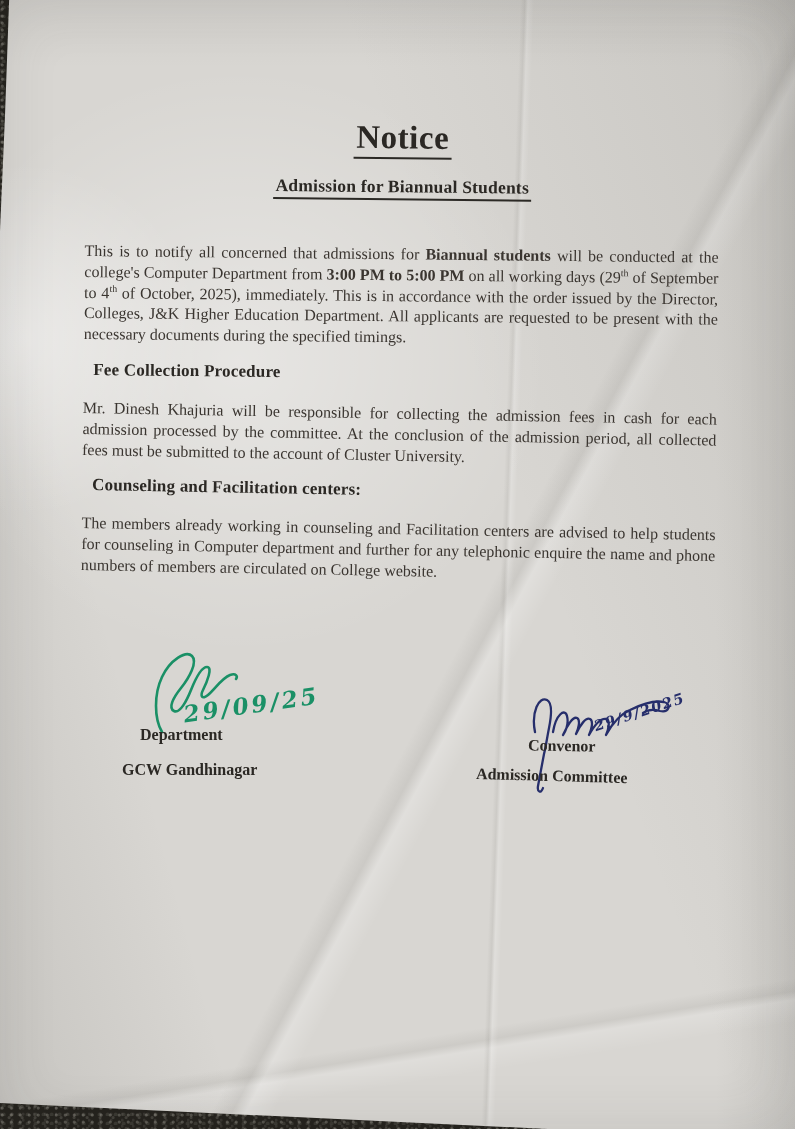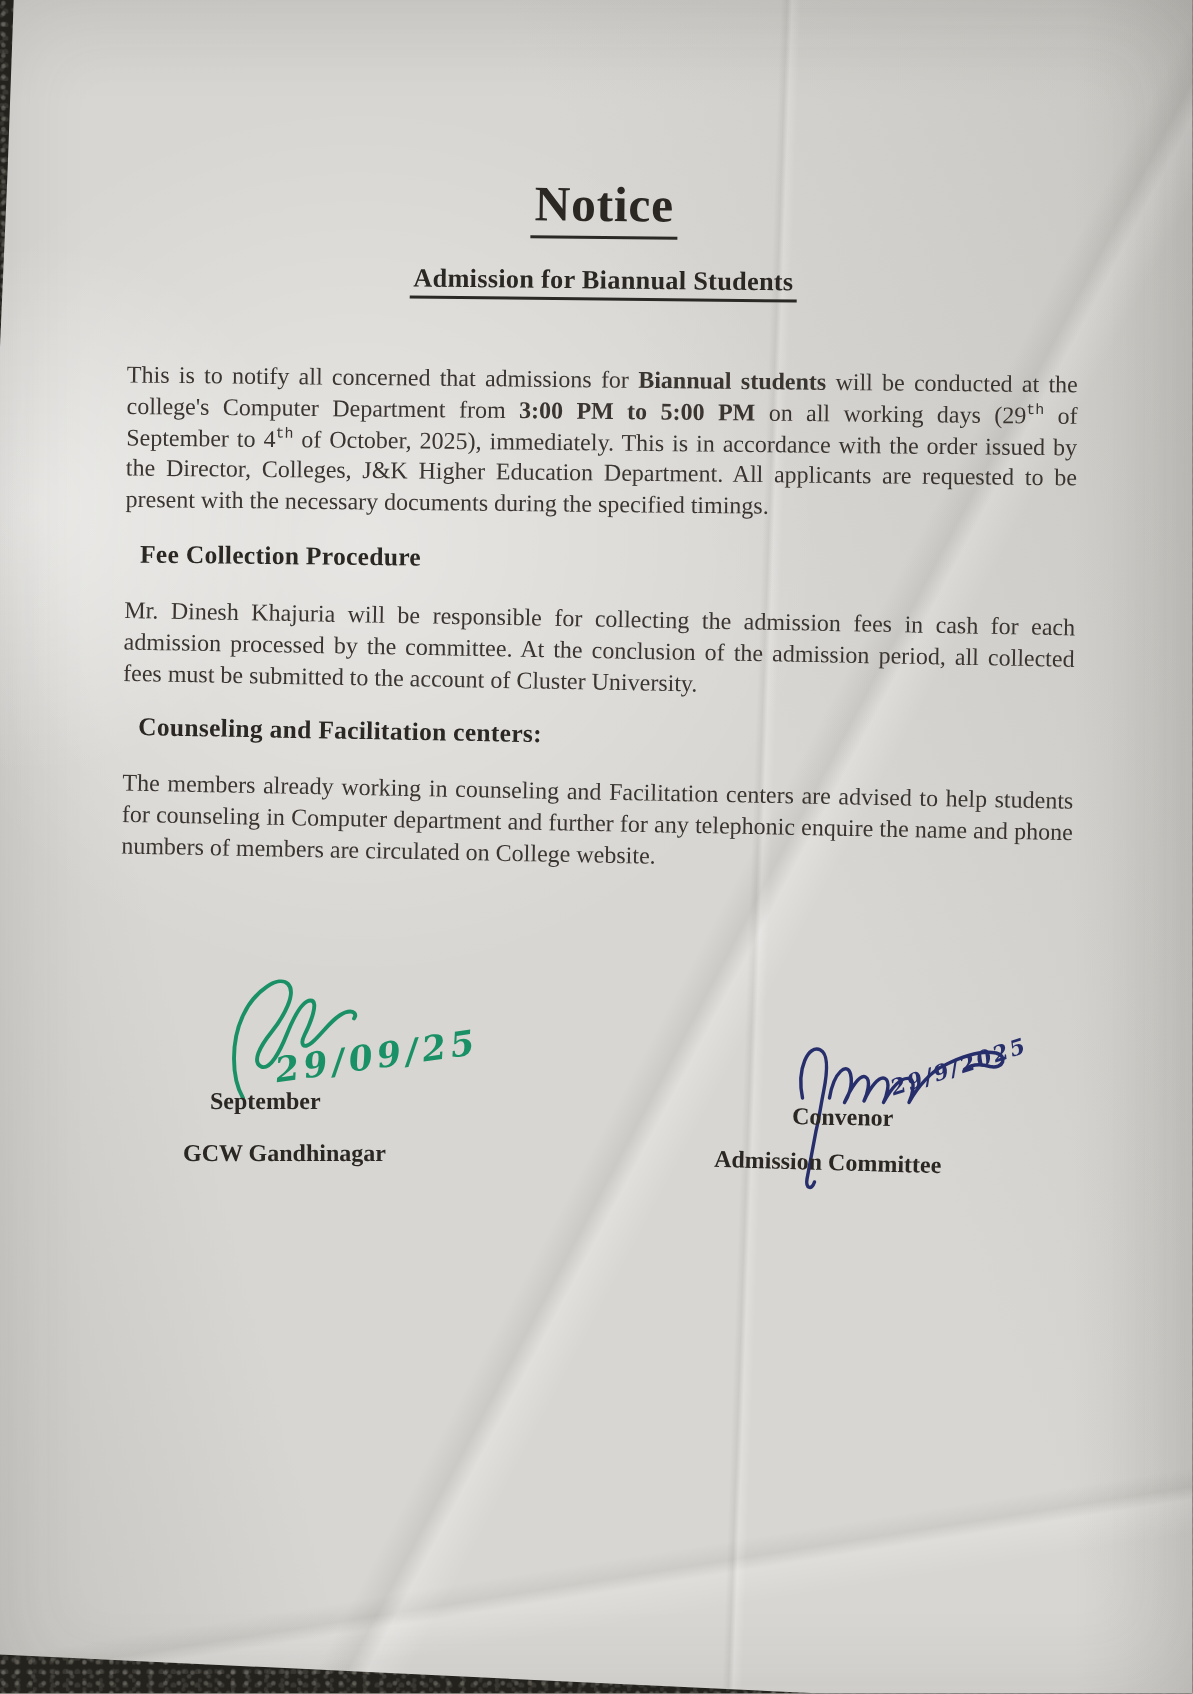--- a/index.html
+++ b/index.html
@@ -49,21 +49,21 @@
     font-size:16px;line-height:20.8px;text-align:justify;margin:0;
     color:#3a3530;
   }
   .para.p2{transform:rotate(.45deg);transform-origin:left top;}
   .para.p3{transform:rotate(.5deg);transform-origin:left top;}
   .sec-heading{
     font-size:17px;font-weight:bold;color:#2b2824;margin:15px 0 18px 10px;
     letter-spacing:.2px;
   }
   .sec-heading.h2x{transform:rotate(.4deg);transform-origin:left top;}
-  sup{font-size:.62em;line-height:0;font-family:Liberation Mono, monospace;}
+  sup{font-size:.62em;line-height:0;}
   .sig-svg{position:absolute;overflow:visible;}
   .sig-date{
     position:absolute;font-style:italic;font-weight:bold;white-space:nowrap;
     font-family:"DejaVu Serif",serif;
   }
   .sig-date.left{left:183px;top:691px;font-size:23px;letter-spacing:3px;transform:rotate(-8deg);}
   .sig-date.right{left:592px;top:703px;font-size:14.5px;letter-spacing:1.5px;transform:rotate(-18deg);}
   .sig-label{position:absolute;font-weight:bold;font-size:16px;color:#2b2824;white-space:nowrap;}
   .lbl-principal{left:140px;top:726px;}
   .lbl-gcw{left:94px;top:761px;margin-left:28px;}
@@ -89,21 +89,21 @@
     <p class="para p2">Mr. Dinesh Khajuria will be responsible for collecting the admission fees in cash for each admission processed by the committee. At the conclusion of the admission period, all collected fees must be submitted to the account of Cluster University.</p>
 
     <h3 class="sec-heading h2x">Counseling and Facilitation centers:</h3>
     <p class="para p3">The members already working in counseling and Facilitation centers are advised to help students for counseling in Computer department and further for any telephonic enquire the name and phone numbers of members are circulated on College website.</p>
   </div>
 
   <svg class="sig-svg" style="left:146px;top:648px;" width="110" height="92" viewBox="0 0 110 92">
     <path d="M16,84 C8,70 8,46 16,29 C24,12 40,2 46,8 C52,14 43,30 35,40 C27,50 22,60 28,63 C34,66 41,52 45,42 C49,32 55,19 61,19 C67,19 61,34 57,42 C54,48 56,52 62,47 C69,41 76,30 84,27 C90,25 92,28 90,31" fill="none" stroke-width="2.6" stroke-linecap="round" stroke-linejoin="round" stroke="#1a9066"></path>
   </svg>
   <span class="sig-date left" style="color: rgb(26, 144, 102);">29/09/25</span>
-  <div class="sig-label lbl-principal">September</div>
+  <div class="sig-label lbl-principal">Department</div>
   <div class="sig-label lbl-gcw">GCW Gandhinagar</div>
 
   <svg class="sig-svg" style="left:523px;top:688px;" width="160" height="110" viewBox="0 0 160 110">
     <path d="M12,44 C8,24 16,8 24,12 C30,15 28,30 26,40 C24,50 23,58 21,66 L15,98 C14,104 18,106 20,100
              M30,44 C33,26 42,20 44,28 C46,36 42,44 40,47 C44,38 50,28 54,30 C58,32 55,42 53,46 C57,37 63,29 67,31 C71,33 68,43 66,47 C71,38 77,30 83,31 C88,32 85,43 83,47 C89,36 98,26 107,22 C117,17 131,12 141,14 C149,16 146,25 137,23 C130,21 124,22 120,25" fill="none" stroke-width="2.3" stroke-linecap="round" stroke-linejoin="round" stroke="#262e6b"></path>
   </svg>
   <span class="sig-date right" style="color: rgb(38, 46, 107);">29/9/2025</span>
   <div class="sig-label lbl-convenor">Convenor</div>
   <div class="sig-label lbl-committee">Admission Committee</div>
 

